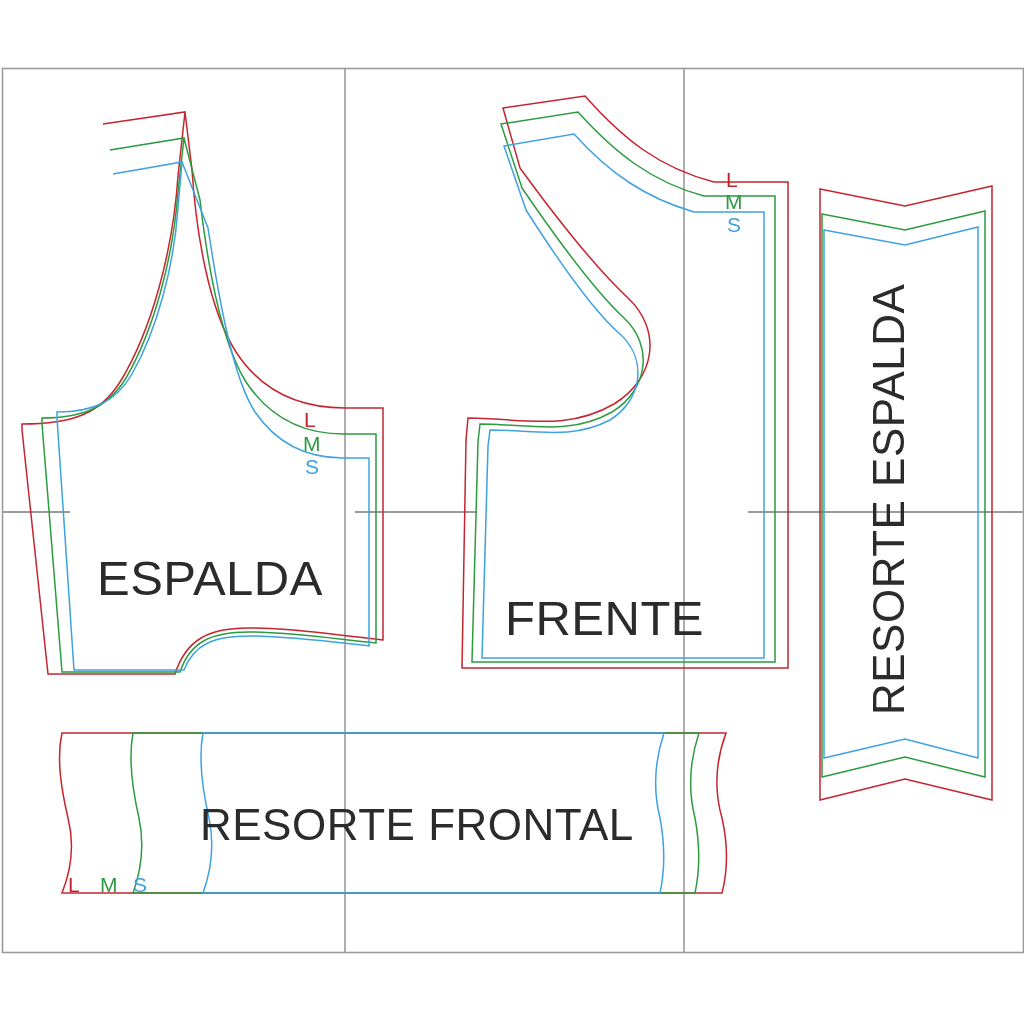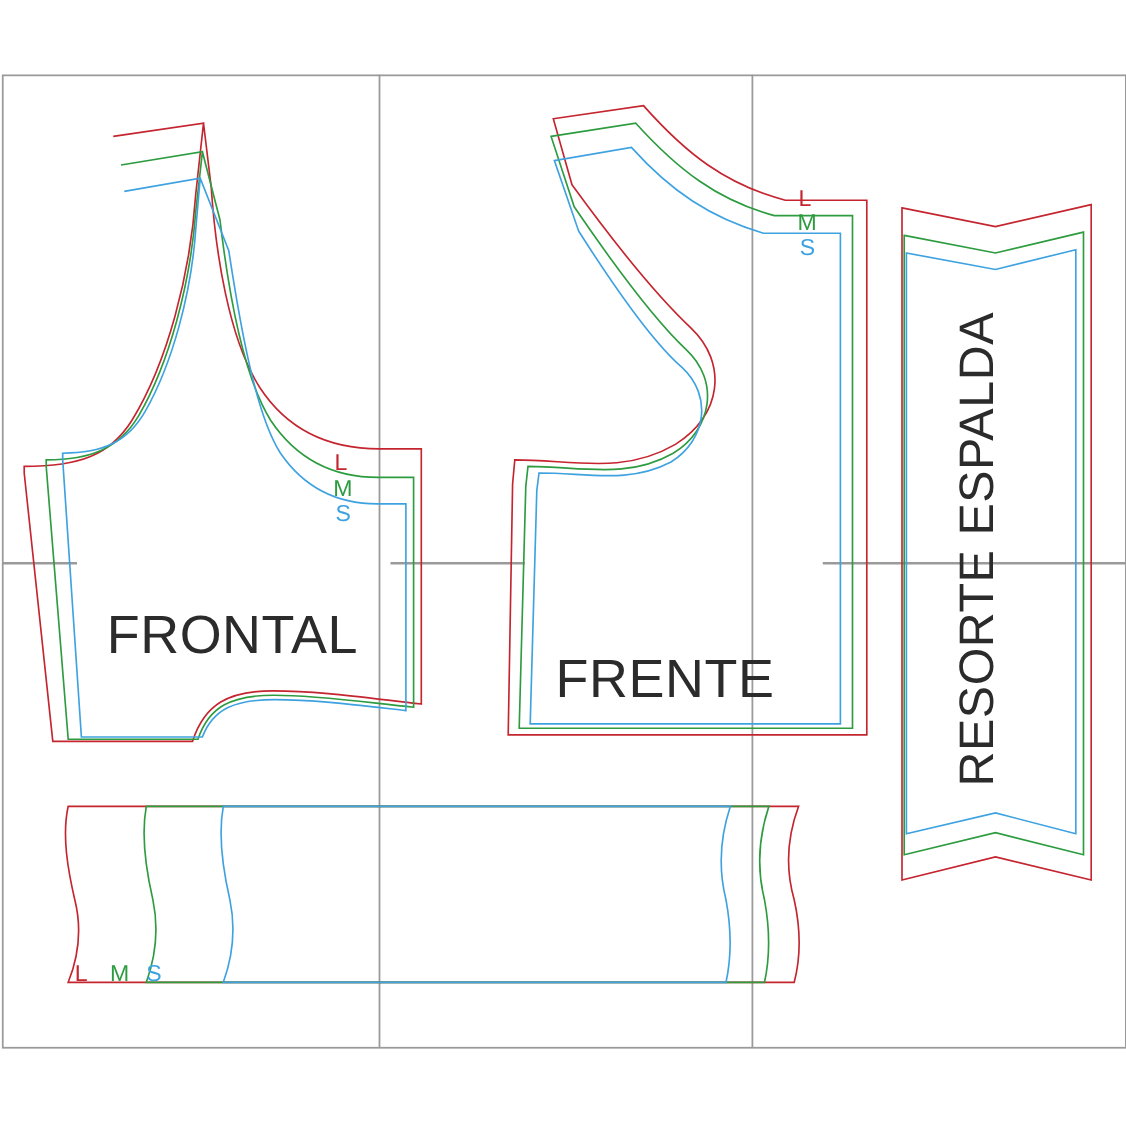--- a/index.html
+++ b/index.html
@@ -155,20 +155,21 @@
     </g>
 
     <g font-family="Liberation Sans, sans-serif" font-size="21">
       <text x="68" y="892" fill="#c4252f">L</text>
       <text x="100" y="892" fill="#2d9b3f">M</text>
       <text x="133" y="892" fill="#3ea2e0">S</text>
     </g>
 
   </svg>
 
-  <div class="piece-label lbl-frente">FRONTAL</div>
+  <div class="piece-label lbl-frente">ESPALDA</div>
 
   <div class="piece-label lbl-espalda">FRENTE</div>
 
+  <div class="piece-label lbl-resorte-frontal">RESORTE FRONTAL</div>
 
   <div class="piece-label lbl-resorte-espalda">RESORTE ESPALDA</div>
 
 </div>
 
 </body></html>

